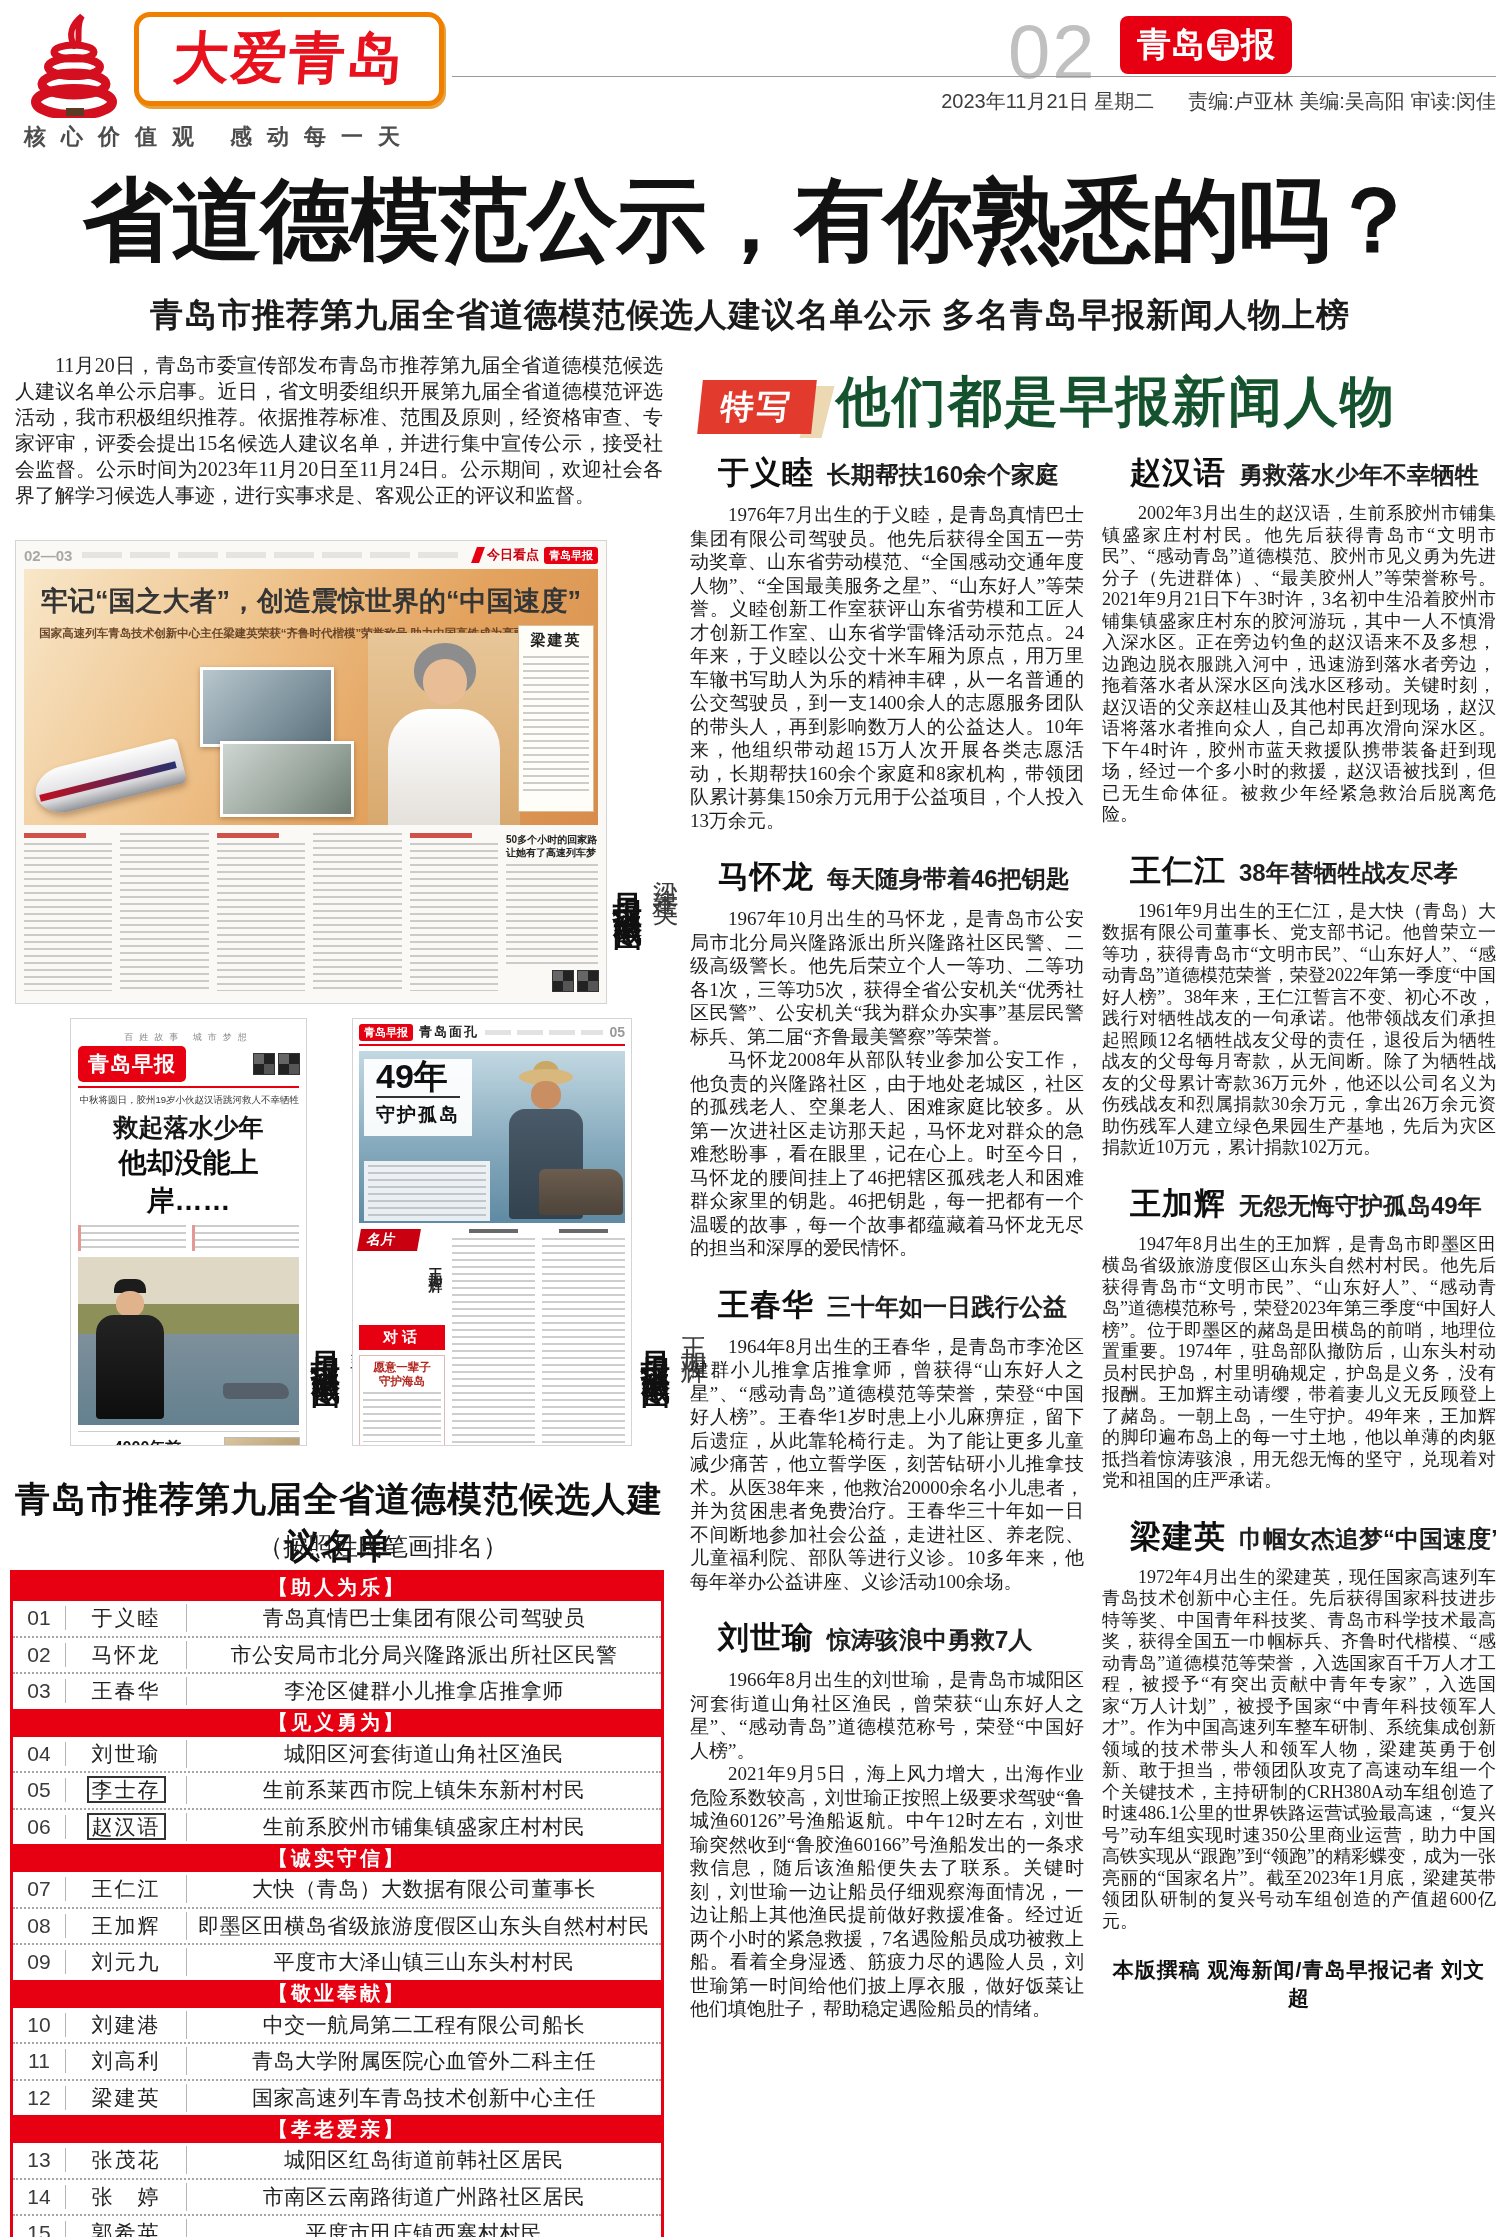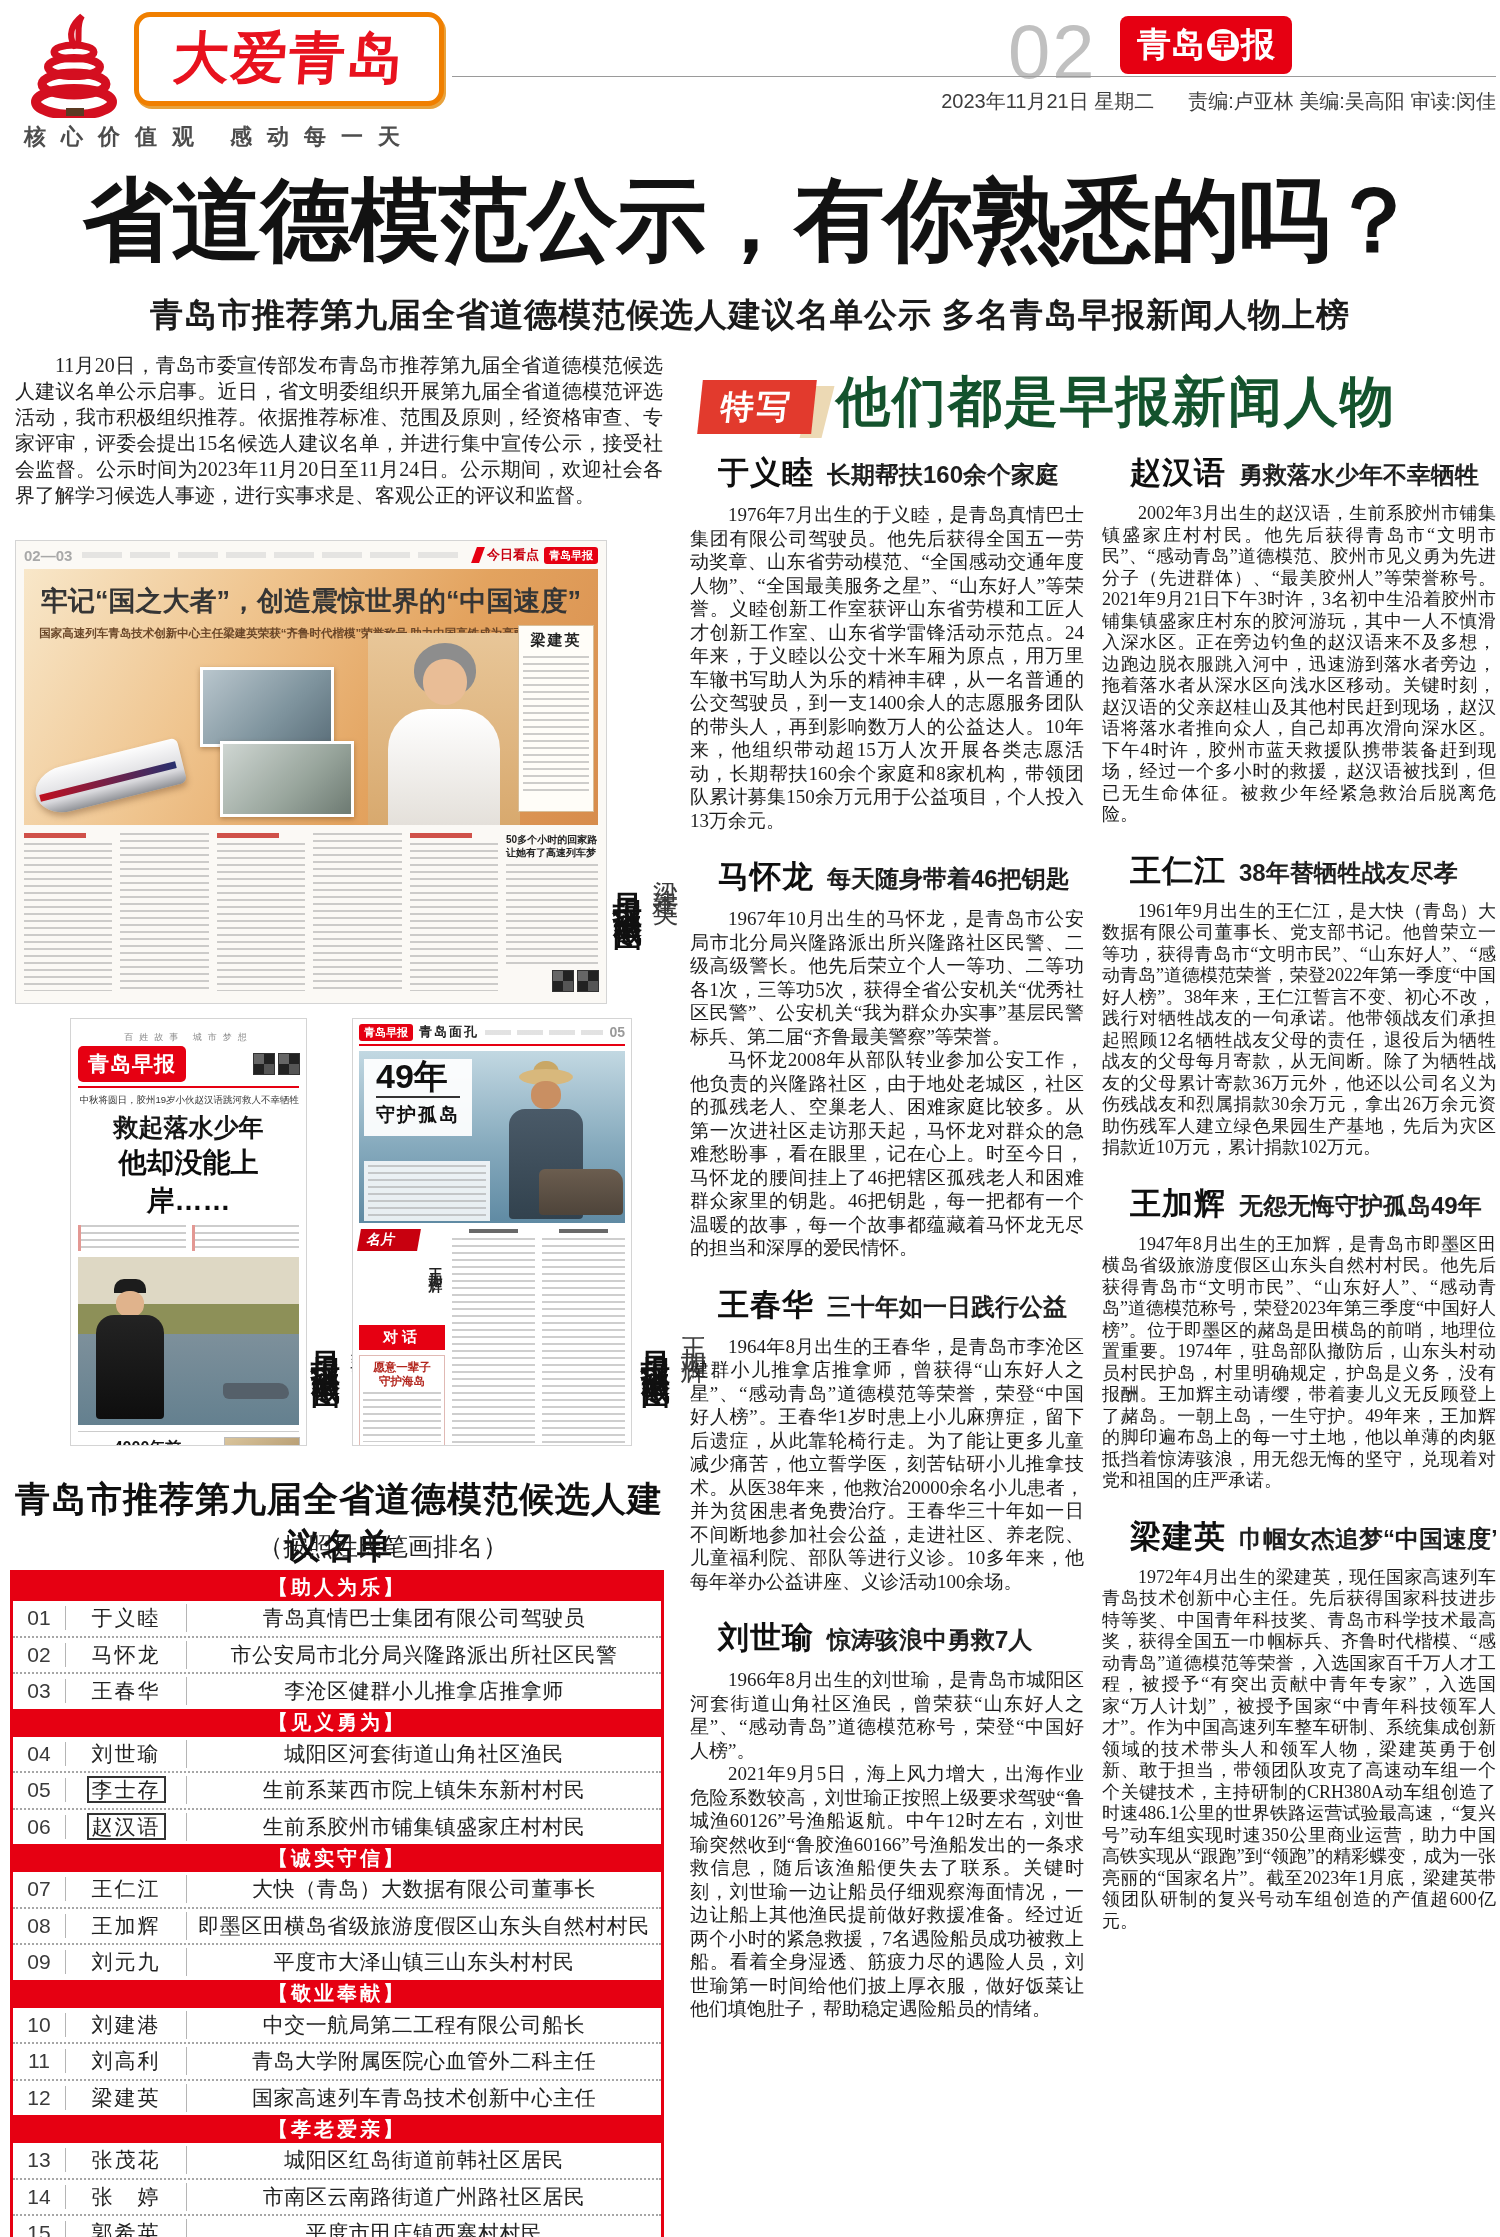--- a/index.html
+++ b/index.html
@@ -494,13 +494,14 @@
       </div>
       <p>1947年8月出生的王加辉，是青岛市即墨区田横岛省级旅游度假区山东头自然村村民。他先后获得青岛市“文明市民”、“山东好人”、“感动青岛”道德模范称号，荣登2023年第三季度“中国好人榜”。位于即墨区的赭岛是田横岛的前哨，地理位置重要。1974年，驻岛部队撤防后，山东头村动员村民护岛，村里明确规定，护岛是义务，没有报酬。王加辉主动请缨，带着妻儿义无反顾登上了赭岛。一朝上岛，一生守护。49年来，王加辉的脚印遍布岛上的每一寸土地，他以单薄的肉躯抵挡着惊涛骇浪，用无怨无悔的坚守，兑现着对党和祖国的庄严承诺。</p>
     </div>
     <div class="fsec">
       <div class="fsec-h">
         <span class="fsec-name">梁建英</span>
         <span class="fsec-tag">巾帼女杰追梦“中国速度”</span>
       </div>
       <p>1972年4月出生的梁建英，现任国家高速列车青岛技术创新中心主任。先后获得国家科技进步特等奖、中国青年科技奖、青岛市科学技术最高奖，获得全国五一巾帼标兵、齐鲁时代楷模、“感动青岛”道德模范等荣誉，入选国家百千万人才工程，被授予“有突出贡献中青年专家”，入选国家“万人计划”，被授予国家“中青年科技领军人才”。作为中国高速列车整车研制、系统集成创新领域的技术带头人和领军人物，梁建英勇于创新、敢于担当，带领团队攻克了高速动车组一个个关键技术，主持研制的CRH380A动车组创造了时速486.1公里的世界铁路运营试验最高速，“复兴号”动车组实现时速350公里商业运营，助力中国高铁实现从“跟跑”到“领跑”的精彩蝶变，成为一张亮丽的“国家名片”。截至2023年1月底，梁建英带领团队研制的复兴号动车组创造的产值超600亿元。</p>
     </div>
+    <div class="byline">本版撰稿 观海新闻/青岛早报记者 刘文超</div>
   </div>
 
 </body></html>

